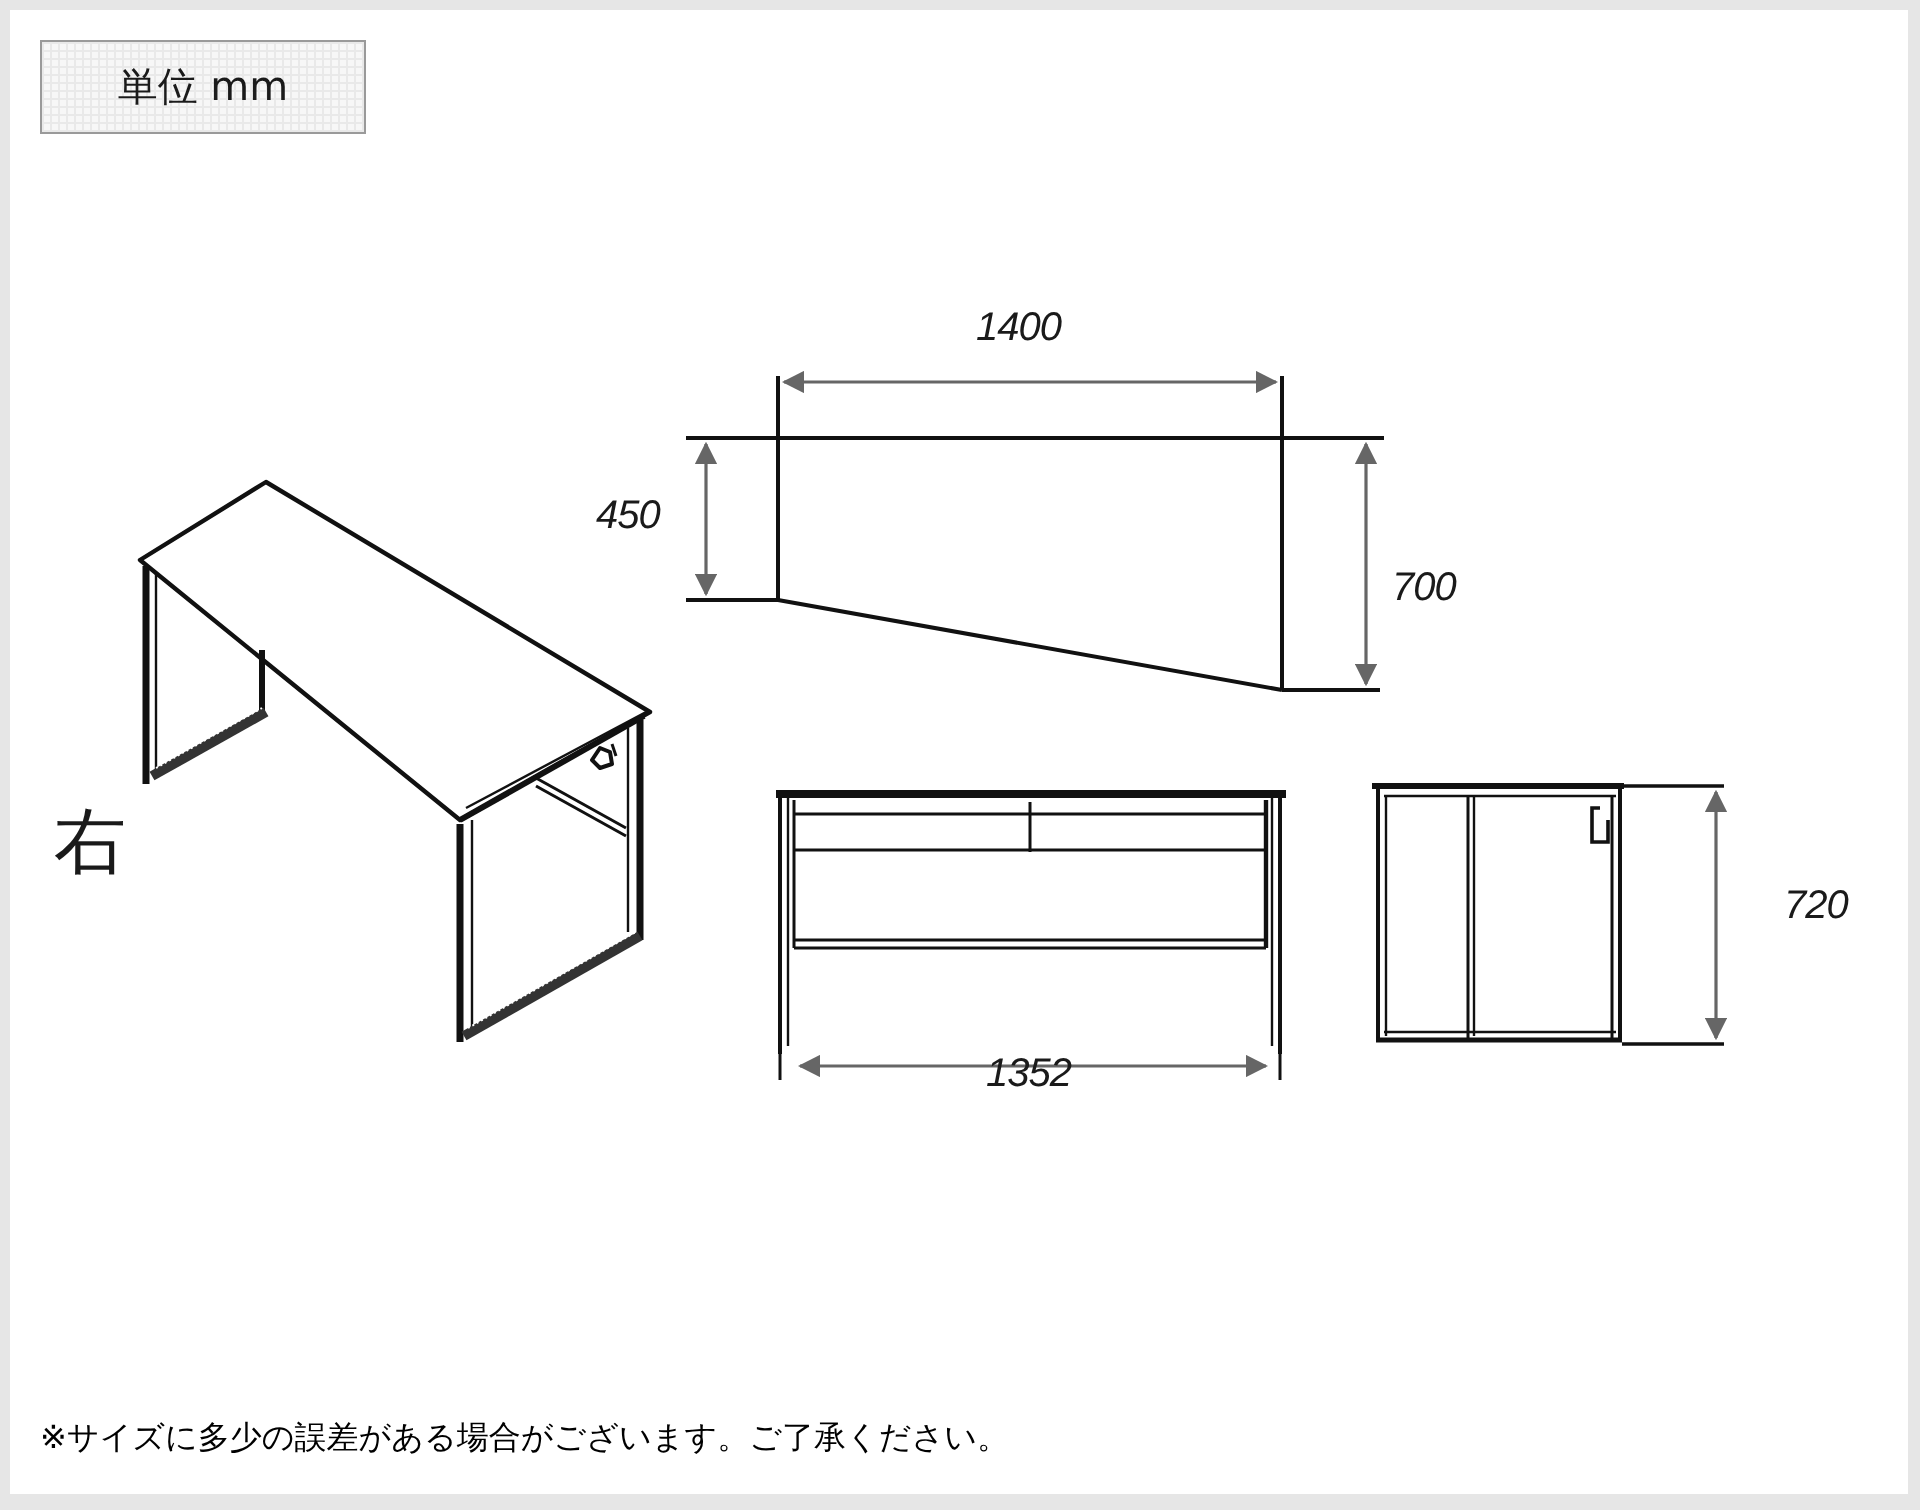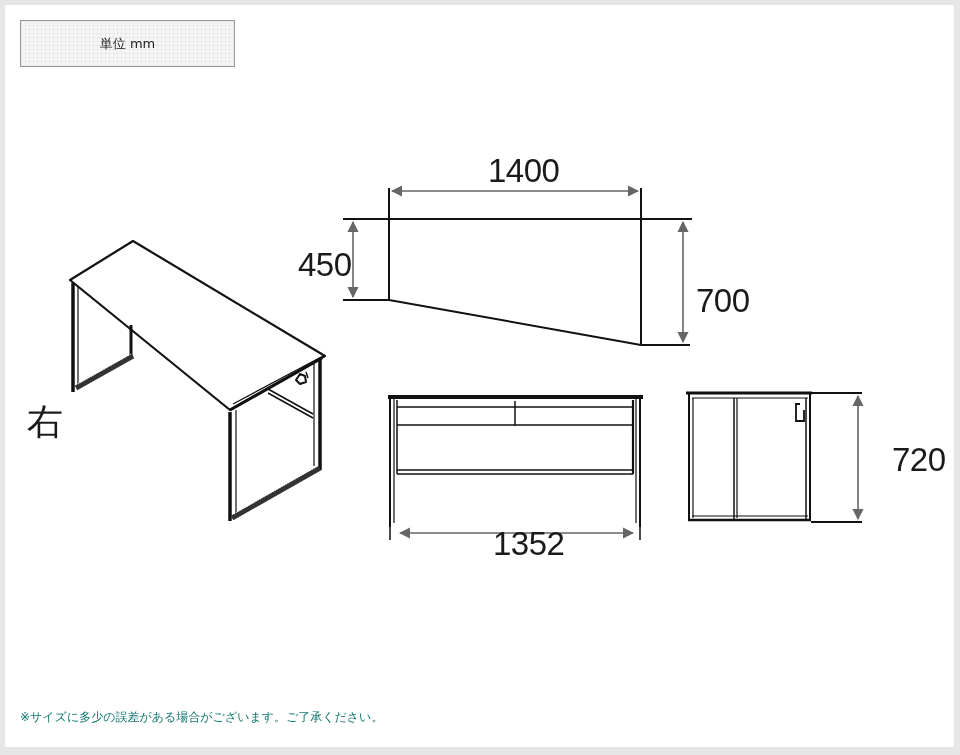--- a/index.html
+++ b/index.html
@@ -6,41 +6,41 @@
   body {
     width: 960px; height: 755px; position: relative; overflow: hidden;
     background: #e6e6e6;
     font-family: "DejaVu Sans", "Liberation Sans", sans-serif;
   }
   .frame {
     position: absolute; left: 5px; top: 5px; width: 949px; height: 742px;
     background: #ffffff;
   }
   .unit-box {
-    position: absolute; left: 20px; top: 20px; width: 215px; height: 47px;
+    position: absolute; left: 20px; top: 20px; width: 163px; height: 47px;
     box-sizing: border-box; border: 1px solid #9a9a9a;
     background-color: #f7f7f7;
     background-image:
       linear-gradient(#e9e9e9 1px, transparent 1px),
       linear-gradient(90deg, #e9e9e9 1px, transparent 1px);
     background-size: 4px 4px;
     display: flex; align-items: center; justify-content: center;
-    font-size: 13px; color: #1a1a1a; text-align: center;
+    font-size: 20px; color: #1a1a1a; text-align: center;
   }
   svg.drawing { position: absolute; left: 0; top: 0; }
   .dim {
-    position: absolute; font-size: 33px; color: #1a1a1a;
+    position: absolute; font-size: 20px; color: #1a1a1a;
     font-family: "Liberation Sans", "DejaVu Sans", sans-serif;
-    letter-spacing: -0.5px; line-height: 1;
+    letter-spacing: -0.5px; line-height: 1; font-style: italic;
   }
   .side-label {
     position: absolute; left: 27px; top: 404px; font-size: 36px; color: #1a1a1a; line-height: 1;
   }
   .note {
-    position: absolute; left: 20px; top: 709px; font-size: 12px; color: #0f766e; white-space: nowrap;
+    position: absolute; left: 20px; top: 709px; font-size: 16px; color: #000000; white-space: nowrap;
   }
 </style>
 </head>
 <body>
 
 <div class="frame"></div>
 
 <div class="unit-box">
   <span>単位 mm</span>
 </div>

